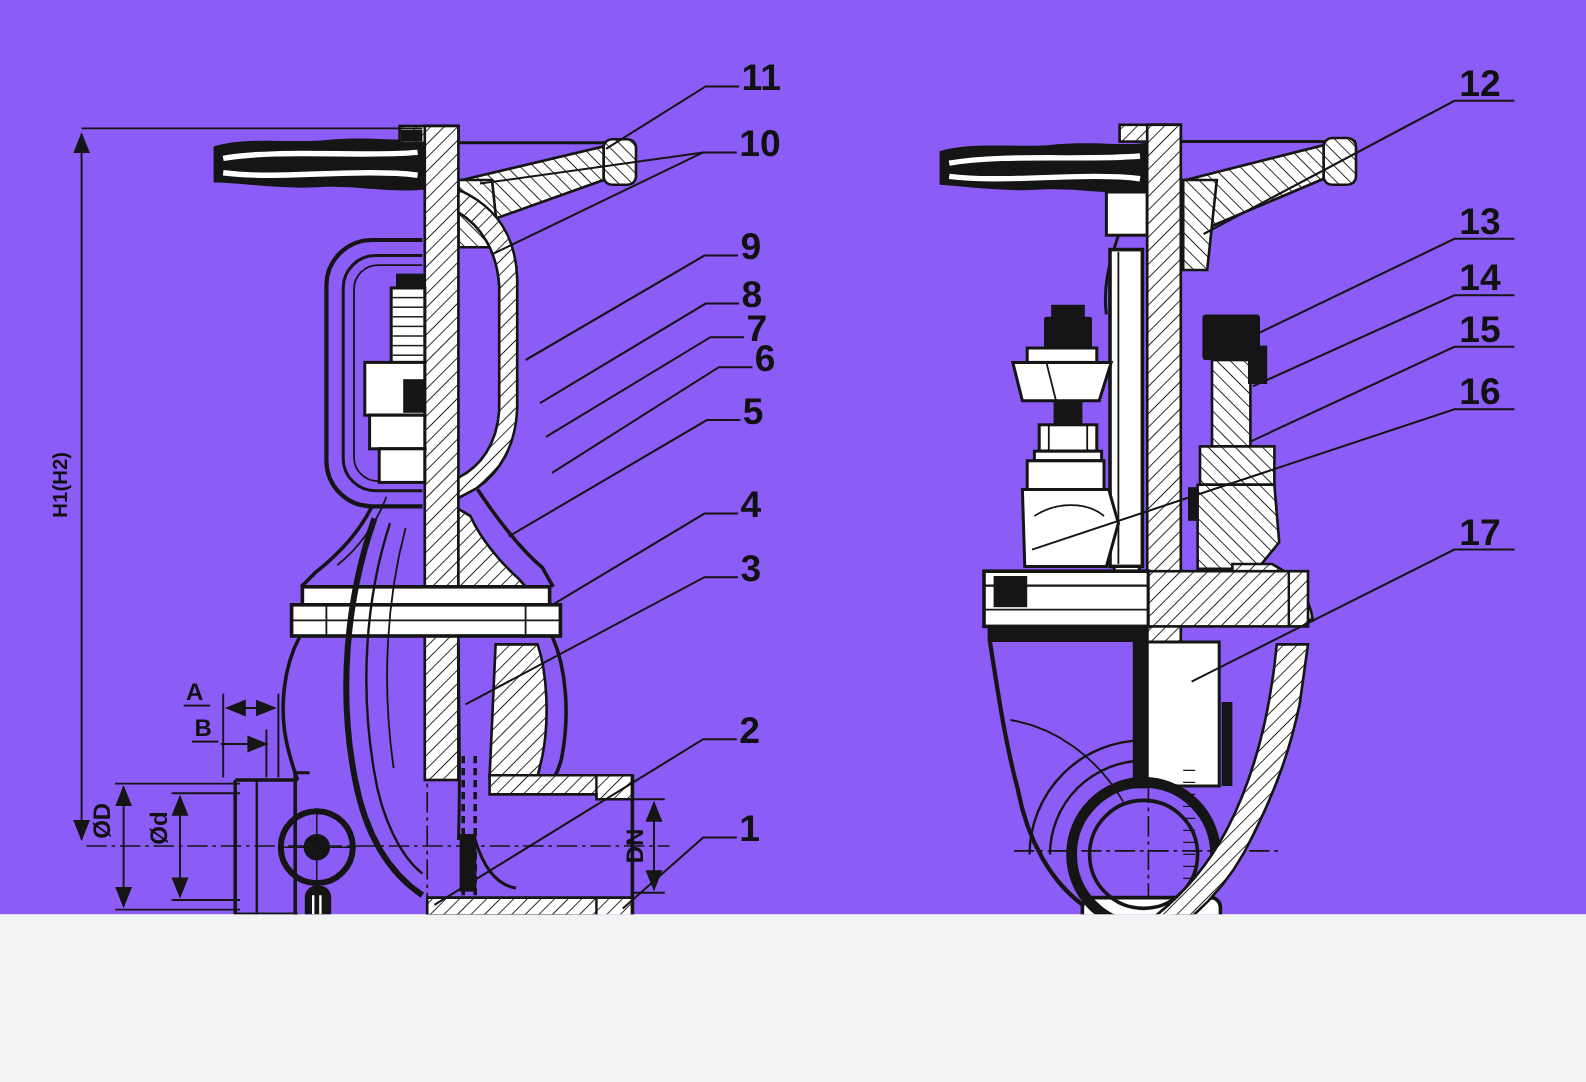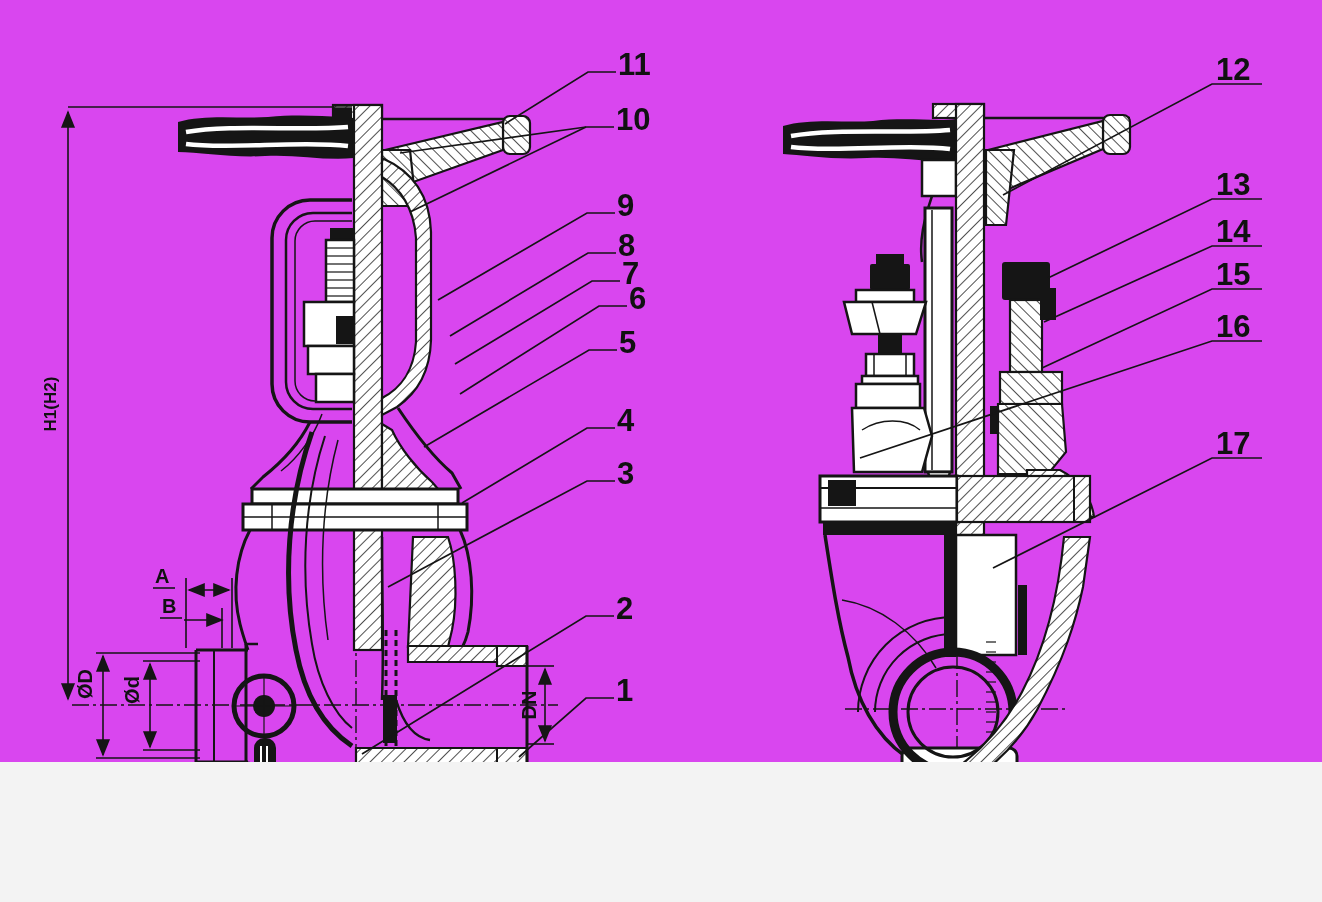--- a/index.html
+++ b/index.html
@@ -1,16 +1,16 @@
 <!DOCTYPE html>
 <html><head>
 <meta charset="utf-8">
 <style>
   html,body{margin:0;padding:0;background:#f3f3f3;}
-  #stage{width:1322px;height:762px;background:#d946ef;position:relative;overflow:hidden;}
+  #stage{width:1322px;height:762px;background:#8b5cf6;position:relative;overflow:hidden;}
   svg{display:block;color:#151515;}
   .o12{fill:none;stroke:currentColor;stroke-width:1.2}
   .o15{fill:none;stroke:currentColor;stroke-width:1.5}
   .o2{fill:none;stroke:currentColor;stroke-width:2}
   .o25{fill:none;stroke:currentColor;stroke-width:2.5}
   .o3{fill:none;stroke:currentColor;stroke-width:3}
   .o35{fill:none;stroke:currentColor;stroke-width:3.5}
   .o5{fill:none;stroke:currentColor;stroke-width:5}
   .o9{fill:none;stroke:currentColor;stroke-width:9}
   .fw{fill:#ffffff;stroke:currentColor;stroke-width:2.5}

